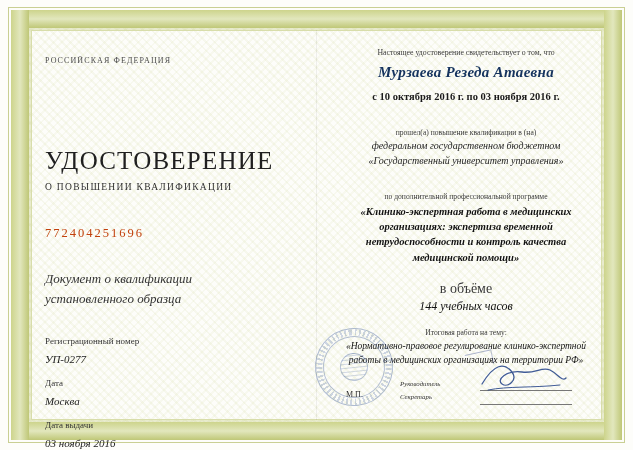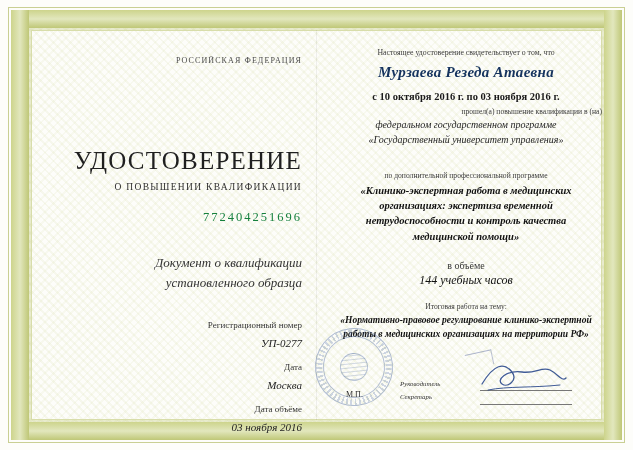--- a/index.html
+++ b/index.html
@@ -69,23 +69,23 @@
   .fold {
     position: absolute;
     left: 316px; top: 30px;
     width: 1px; height: 390px;
     background: rgba(0,0,0,0.06);
   }
 
   
   .left {
     position: absolute;
-    left: 24px; top: 34px;
+    left: 45px; top: 34px;
     width: 278px; height: 382px;
-    text-align: right;
+    text-align: left;
   }
   .rf-line {
     margin-top: 22px;
     font-size: 8px;
     letter-spacing: 1.1px;
     color: #4a4a4a;
     font-family: "Liberation Serif", serif;
   }
   .udostoverenie {
     margin-top: 82px;
@@ -94,24 +94,24 @@
     font-weight: normal;
     color: #1f1f1f;
   }
   .subtitle {
     margin-top: 7px;
     font-size: 9.5px;
     letter-spacing: 1.3px;
     color: #2f2f2f;
   }
   .blank-number {
-    margin-top: 18px;
+    margin-top: 34px;
     font-size: 12.5px;
     letter-spacing: 2.0px;
-    color: #15803d;
+    color: #c2410c;
     font-family: "Liberation Serif", serif;
   }
   .doc-about {
     margin-top: 28px;
     font-size: 13px;
     font-style: italic;
     color: #333;
     line-height: 1.55;
   }
   .reg-block {
@@ -151,24 +151,23 @@
     text-align: center;
   }
   .r-dates {
     margin-top: 10px;
     font-size: 10.5px;
     font-weight: bold;
     color: #1a1a1a;
     text-align: center;
   }
   .r-passed {
-    margin-top: 5px;
+    margin-top: 26px;
     font-size: 7.6px;
     color: #3a3a3a;
-    text-align: right;
   }
   .r-org {
     margin-top: 2px;
     font-size: 10px;
     font-style: italic;
     line-height: 1.45;
     color: #222;
   }
   .r-prog-label {
     margin-top: 24px;
@@ -178,39 +177,39 @@
   .r-prog {
     margin-top: 3px;
     font-size: 10.5px;
     font-style: italic;
     font-weight: bold;
     line-height: 1.45;
     color: #111;
   }
   .r-vol-label {
     margin-top: 16px;
-    font-size: 10px;
+    font-size: 14px;
     color: #3a3a3a;
   }
   .r-vol {
     margin-top: 2px;
     font-size: 12px;
     font-style: italic;
     color: #111;
   }
   .r-final-label {
     margin-top: 14px;
     font-size: 7.6px;
     color: #3a3a3a;
   }
   .r-final {
     margin-top: 3px;
     font-size: 9.5px;
     font-style: italic;
-    font-weight: bold;
+    font-weight: normal;
     line-height: 1.45;
     color: #111;
   }
 
   
   .sign-row {
     position: absolute;
     left: 0; top: 330px;
     width: 272px;
     height: 48px;
@@ -321,33 +320,33 @@
       <div>установленного образца</div>
     </div>
 
     <div class="reg-block">
       <div class="reg-label">Регистрационный номер</div>
       <div class="reg-value">УП-0277</div>
 
       <div class="reg-label">Дата</div>
       <div class="reg-value">Москва</div>
 
-      <div class="reg-label">Дата объёме</div>
+      <div class="reg-label">Дата выдачи</div>
       <div class="reg-value">03 ноября 2016</div>
     </div>
   </div>
 
   <div class="right">
     <div class="r-small">Настоящее удостоверение свидетельствует о том, что</div>
     <div class="r-name">Мурзаева Резеда Атаевна</div>
     <div class="r-dates">с 10 октября 2016 г. по 03 ноября 2016 г.</div>
 
     <div class="r-passed">прошел(а) повышение квалификации в (на)</div>
     <div class="r-org">
-      <div>федеральном государственном программе</div>
+      <div>федеральном государственном бюджетном</div>
       <div>«Государственный университет управления»</div>
     </div>
 
     <div class="r-prog-label">по дополнительной профессиональной программе</div>
     <div class="r-prog">
       <div>«Клинико-экспертная работа в медицинских</div>
       <div>организациях: экспертиза временной</div>
       <div>нетрудоспособности и контроль качества</div>
       <div>медицинской помощи»</div>
     </div>

